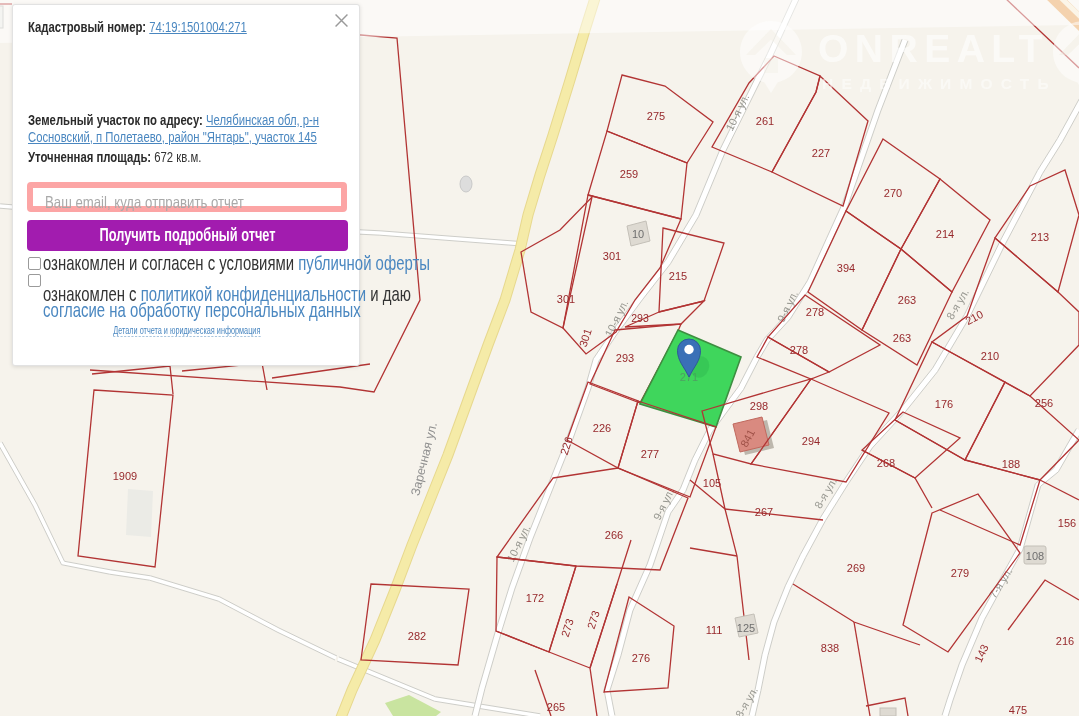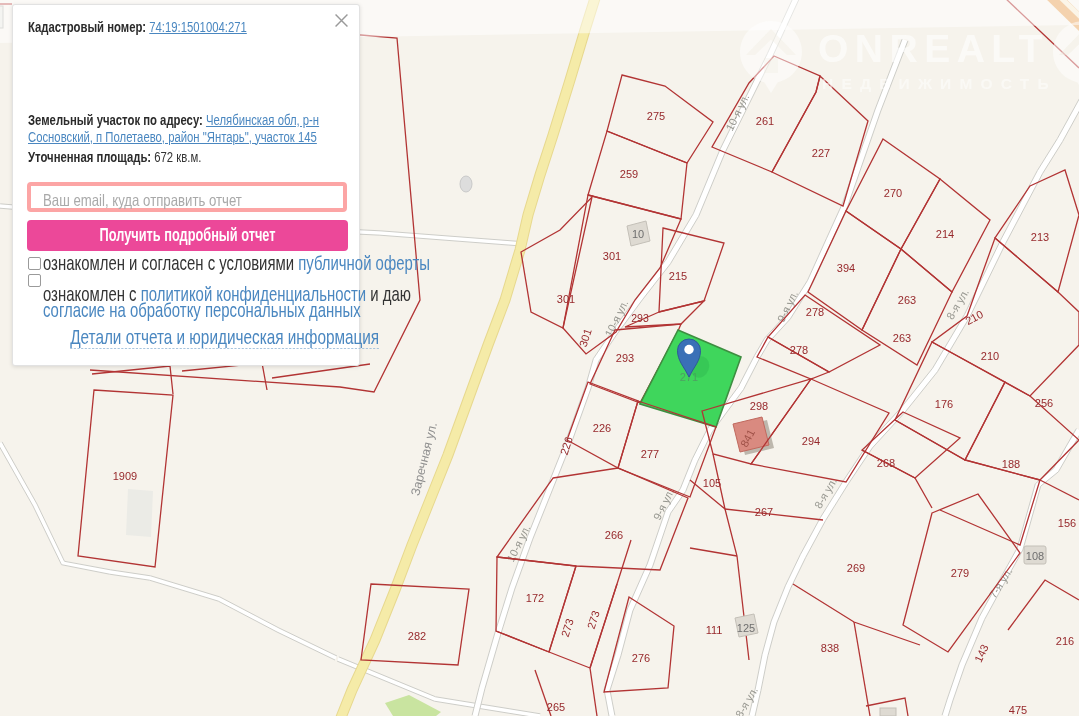--- a/index.html
+++ b/index.html
@@ -9,31 +9,31 @@
   .panel{position:absolute;left:12px;top:4px;width:348px;height:362px;
          background:#fff;border:1px solid #e2e2e2;border-radius:3px;
          box-sizing:border-box;z-index:5;box-shadow:0 1px 4px rgba(0,0,0,0.12);}
   .panel div{position:absolute;}
   .sx{display:inline-block;transform:scaleX(0.73);transform-origin:0 0;white-space:nowrap;}
   .row{font-size:15.5px;color:#333;line-height:16.6px;left:15px;}
   .row b{color:#2b2b2b;}
   .panel a{color:#4a87c0;text-decoration:underline;}
   .chk a, .dlink a{text-decoration:none;}
   .close{position:absolute;right:9px;top:7px;width:17px;height:17px;}
-  .inp{left:14px;top:177px;width:320px;height:30px;border:4px solid #fca5a5;border-radius:4px;
+  .inp{left:14px;top:177px;width:320px;height:30px;border:6px solid #fca5a5;border-radius:4px;
        box-sizing:border-box;background:#fff;}
   .inp .sx{transform:scaleX(0.8);font-size:16.5px;color:#a9a9a9;line-height:28px;margin-left:12px;}
-  .btn{left:14px;top:215px;width:321px;height:31px;background:#ec4899;border-radius:4px;
+  .btn{left:14px;top:215px;width:321px;height:31px;background:#a21caf;border-radius:4px;
        text-align:center;}
   .btn .sx{transform:scaleX(0.73) ;transform-origin:center top;font-size:17.5px;font-weight:bold;color:#fff;line-height:31px;}
   .chk{font-size:21px;color:#333;line-height:16.4px;left:30px;}
   .chk .sx{transform:scaleX(0.71);}
   .box{position:absolute;width:11px;height:11px;border:1px solid #9a9a9a;
        border-radius:2px;background:#fff;left:15px;}
-  .dlink{width:348px;left:0;text-align:center;font-size:21px;}
+  .dlink{width:348px;left:0;text-align:center;font-size:10px;}
   .dlink .sx{transform-origin:center top;}
   .dlink a{border-bottom:1px dashed #9bbcd9;}
 </style>
 </head>
 <body>
 
 <svg id="map" width="1079" height="716" viewBox="0 0 1079 716">
 
 <path d="M0.0,206.0 L120.0,216.0 L260.0,227.0 L380.0,233.0 L524.0,244.0" fill="none" stroke="#ffffff" stroke-width="4.5"></path>
     <path d="M0.2,203.8 L120.2,213.8 L260.1,224.8 L380.1,230.8 L524.2,241.8" fill="none" stroke="#cdcdc8" stroke-width="1"></path>

